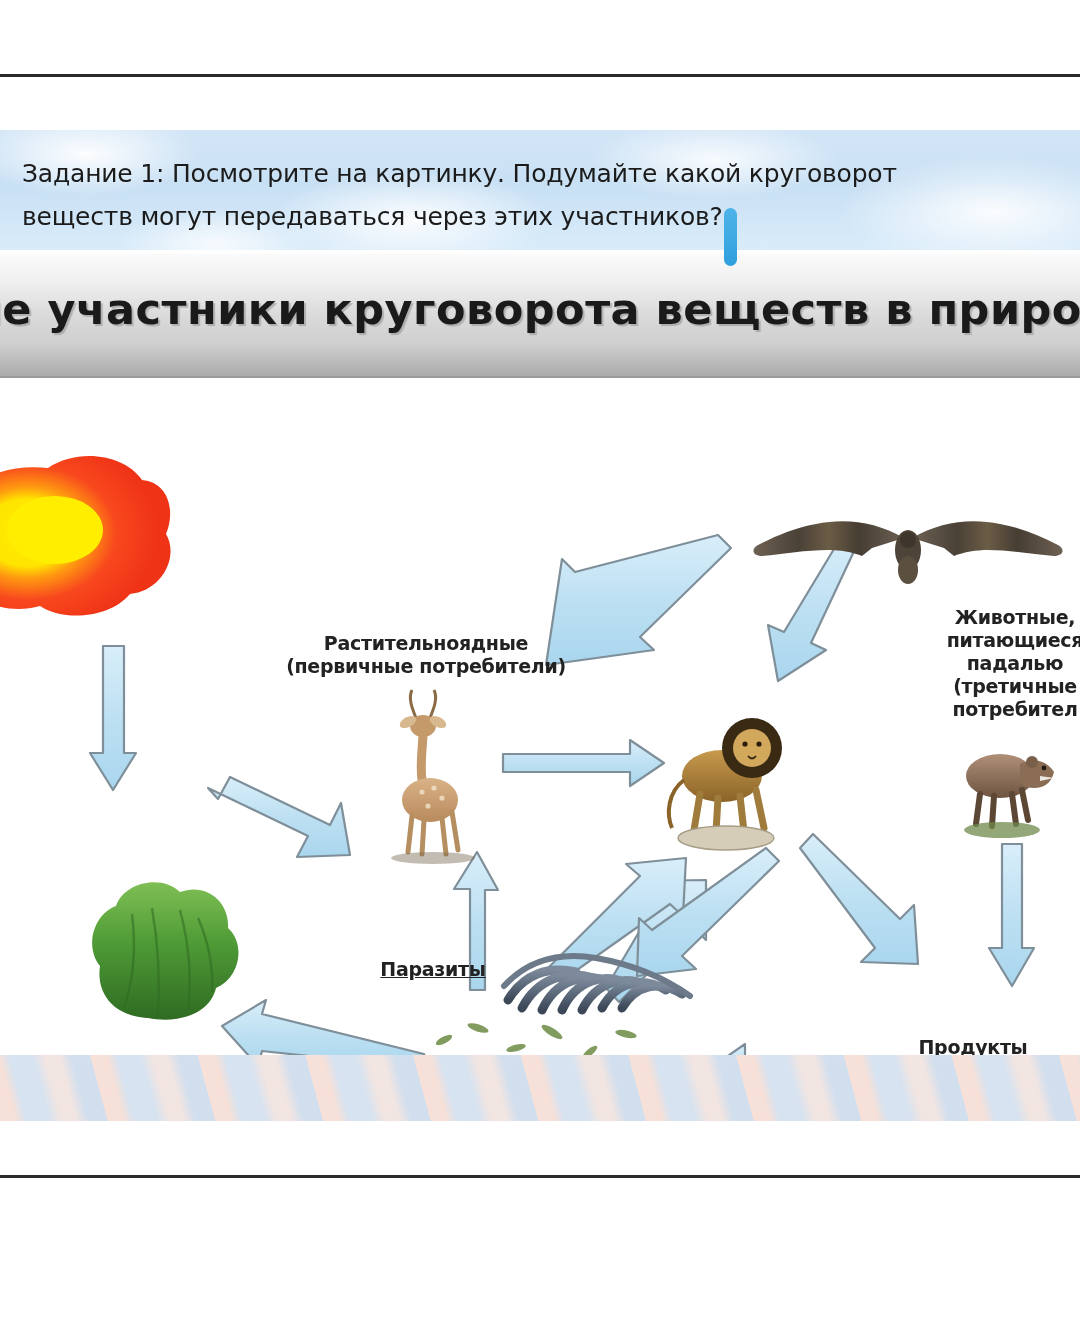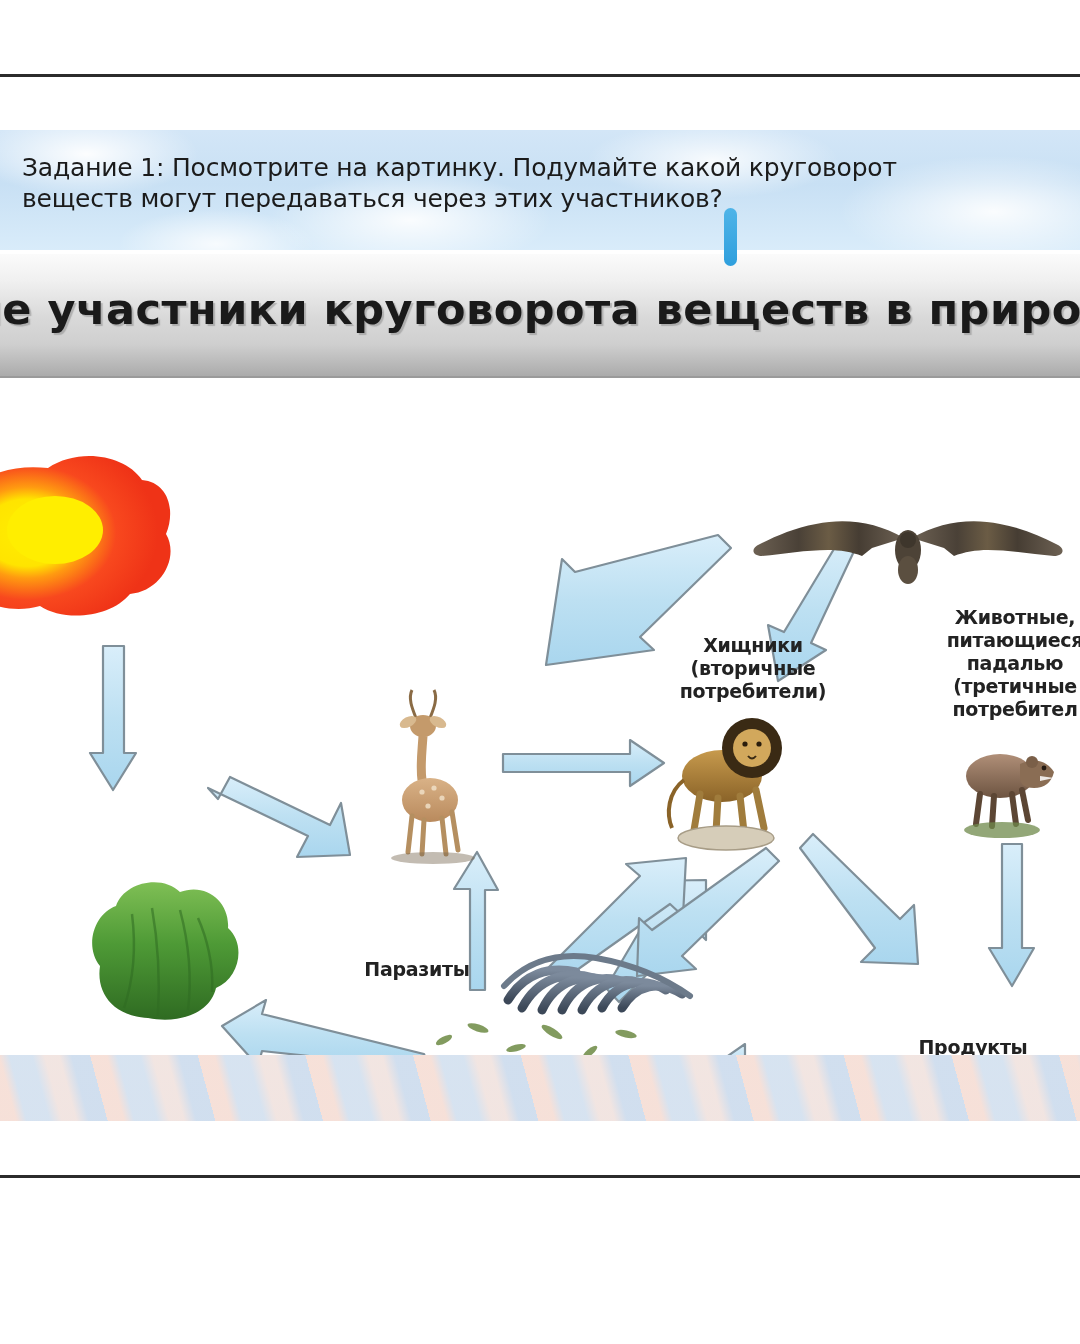--- a/index.html
+++ b/index.html
@@ -30,21 +30,21 @@
       radial-gradient(ellipse 160px 60px at 8% 20%, rgba(255,255,255,.95), rgba(255,255,255,0) 70%),
       radial-gradient(ellipse 200px 70px at 38% 75%, rgba(255,255,255,.9), rgba(255,255,255,0) 70%),
       radial-gradient(ellipse 180px 55px at 66% 25%, rgba(255,255,255,.85), rgba(255,255,255,0) 70%),
       radial-gradient(ellipse 220px 80px at 92% 68%, rgba(255,255,255,.9), rgba(255,255,255,0) 70%),
       radial-gradient(ellipse 140px 50px at 20% 95%, rgba(255,255,255,.8), rgba(255,255,255,0) 70%),
       linear-gradient(180deg, #d3e6f7 0%, #c8e0f4 45%, #d9ecfa 100%);
     border-bottom: 2px solid #ffffff;
   }
   .question-text {
     position: absolute; left: 22px; top: 22px; width: 1035px;
-    font-size: 25px; line-height: 31px; color: #1b1b1b;
+    font-size: 25px; line-height: 43px; color: #1b1b1b;
     font-weight: 400; letter-spacing: -0.2px;
     font-family: "DejaVu Sans", "Liberation Sans", sans-serif;
     white-space: pre-line;
   }
 
   
   .pen-mark {
     position: absolute; left: 724px; top: 208px;
     width: 13px; height: 58px; border-radius: 8px;
     background: linear-gradient(180deg,#4fb4e8,#2f9fdd);
@@ -293,32 +293,31 @@
             <ellipse cx="104" cy="60" rx="13" ry="4.2" transform="rotate(-10 104 60)"></ellipse>
             <ellipse cx="150" cy="66" rx="9" ry="3.2" transform="rotate(36 150 66)"></ellipse>
             <ellipse cx="186" cy="56" rx="10" ry="3.4" transform="rotate(-24 186 56)"></ellipse>
             <ellipse cx="66" cy="76" rx="12" ry="3.8" transform="rotate(-16 66 76)"></ellipse>
             <ellipse cx="128" cy="86" rx="10" ry="3.4" transform="rotate(26 128 86)"></ellipse>
           </g>
           <path d="M60,66 q22,-14 44,-4 q-20,14 -44,4 Z" fill="#4f7030" opacity=".9"></path>
         </g>
       </svg>
 
-
-      <div class="dlabel" style="left:648px; top:256px; width:210px;">Хищники
-(вторичные
-потребители)</div>
+      <div class="dlabel" style="left:276px; top:254px; width:300px;">Растительноядные
+(первичные потребители)</div>
+
 
       <div class="dlabel" style="left:930px; top:228px; width:170px; text-align:center;">Животные,
 питающиеся
 падалью
 (третичные
 потребител</div>
 
-      <div class="dlabel" style="left:342px; top:580px; width:150px;">Паразиты</div>
+      <div class="dlabel" style="left:358px; top:580px; width:150px;text-decoration:underline;">Паразиты</div>
 
 
       <div class="dlabel" style="left:866px; top:658px; width:214px;">Продукты
 выделения и
 остатки трупов</div>
     </div>
 
   </div>
 
   <div class="bottom-band"></div>

